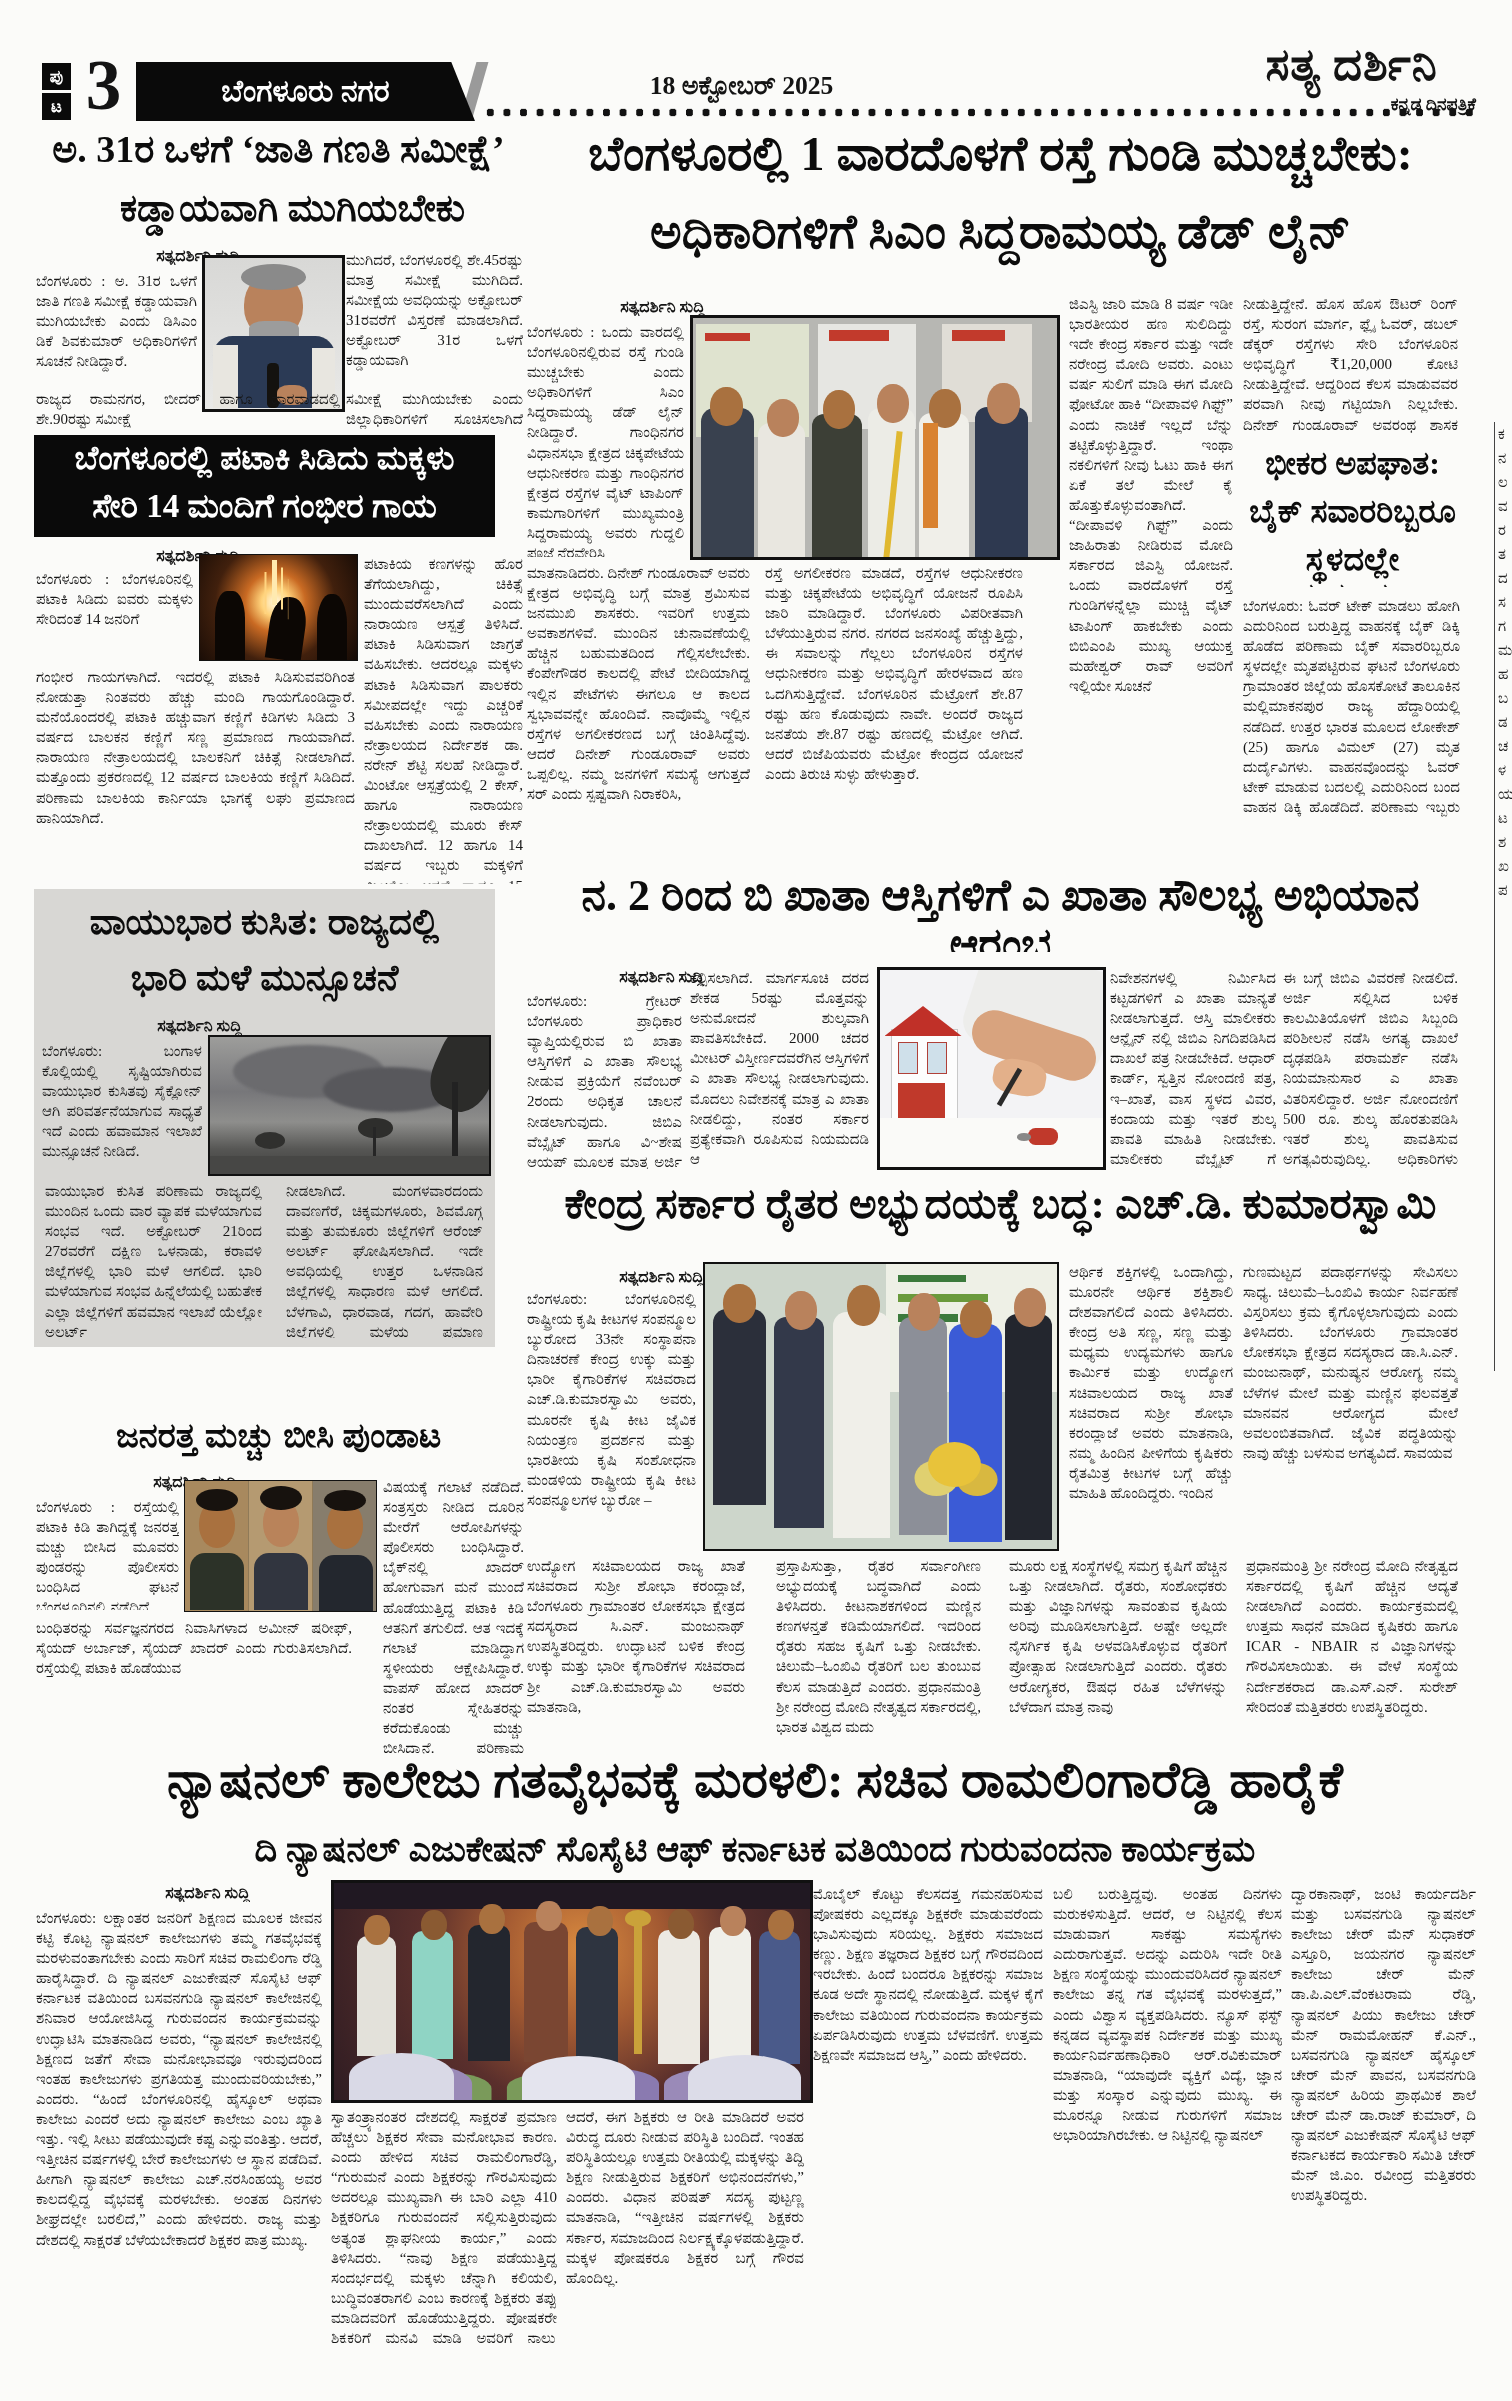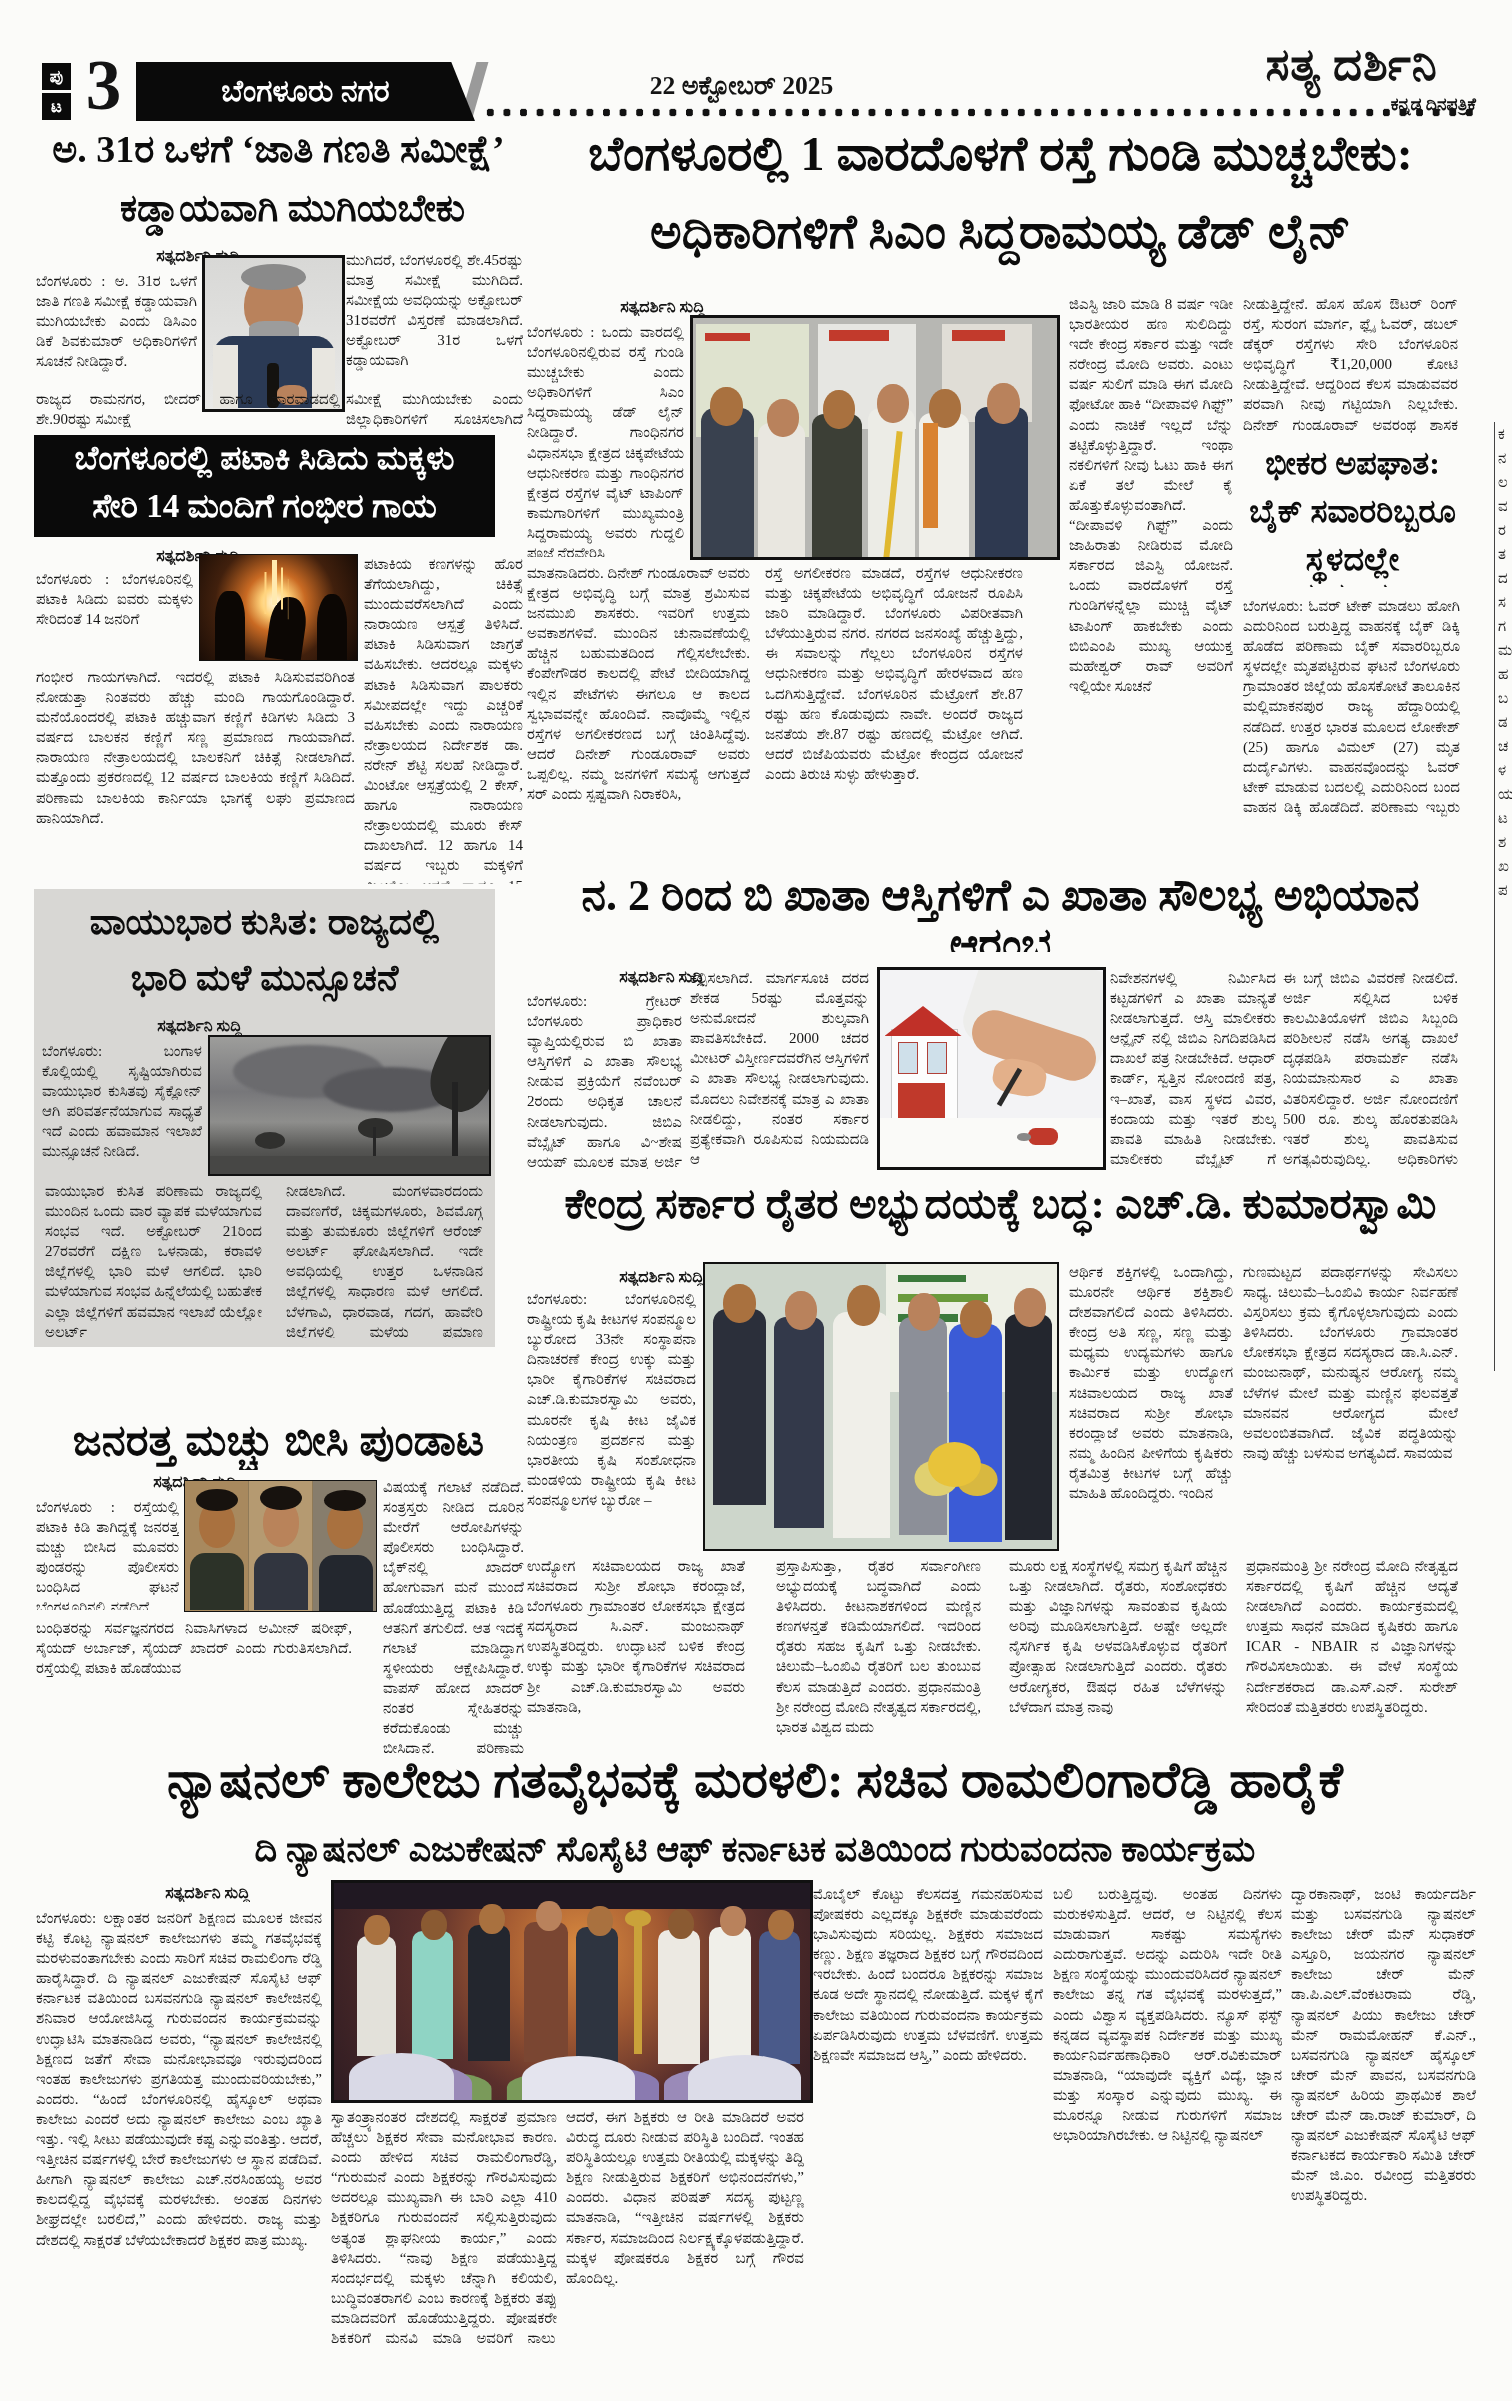--- a/index.html
+++ b/index.html
@@ -64,21 +64,21 @@
 
   <div class="abs banner-black" style="left:42px;top:63px;width:29px;height:27px;font-size:16.6px;font-weight:bold;text-align:center;line-height:27px;">ಪು</div>
   <div class="abs banner-black" style="left:42px;top:93px;width:29px;height:27px;font-size:16.6px;font-weight:bold;text-align:center;line-height:27px;">ಟ</div>
   <div class="abs" style="left:72px;top:48px;width:63px;height:75px;font-size:71px;font-weight:bold;text-align:center;line-height:75px;">3</div>
 
   <div class="abs" style="left:468px;top:62px;width:12px;height:59px;background:#9a9a9a;transform:skewX(-16deg);"></div>
   <div class="abs banner-black" style="left:136px;top:62px;width:339px;height:59px;clip-path:polygon(0 0,93% 0,100% 100%,0 100%);">
     <div style="width:100%;height:100%;display:flex;align-items:center;justify-content:center;font-size:30px;font-weight:bold;">ಬೆಂಗಳೂರು ನಗರ</div>
   </div>
 
-  <div class="abs" style="left:617px;top:71px;width:249px;height:35px;font-size:25.6px;font-weight:bold;text-align:center;">22 ಅಕ್ಟೋಬರ್ 2025</div>
+  <div class="abs" style="left:617px;top:71px;width:249px;height:35px;font-size:25.6px;font-weight:bold;text-align:center;">18 ಅಕ್ಟೋಬರ್ 2025</div>
 
   <div class="abs" style="left:1227px;top:39px;width:249px;height:59px;font-size:45px;font-weight:bold;text-align:center;letter-spacing:0.8px;">ಸತ್ಯ ದರ್ಶಿನಿ</div>
   <div class="abs" style="left:1227px;top:95px;width:249px;height:21px;font-size:17.3px;font-weight:bold;text-align:right;">ಕನ್ನಡ ದಿನಪತ್ರಿಕೆ</div>
 
   <div class="dotline" style="left:482px;top:107px;width:994px;"></div>
 
   <div class="headline" style="left:34px;top:128px;width:489px;height:57px;font-size:38px;">ಅ. 31ರ ಒಳಗೆ ‘ಜಾತಿ ಗಣತಿ ಸಮೀಕ್ಷೆ’</div>
   <div class="headline" style="left:48px;top:187px;width:489px;height:57px;font-size:38px;">ಕಡ್ಡಾಯವಾಗಿ ಮುಗಿಯಬೇಕು</div>
   <div class="byline" style="left:53px;top:247px;width:188px;">ಸತ್ಯದರ್ಶಿನಿ ಸುದ್ದಿ</div>
   <div class="col" style="left:36px;top:271px;width:161px;height:116px;">ಬೆಂಗಳೂರು : ಅ. 31ರ ಒಳಗೆ ಜಾತಿ ಗಣತಿ ಸಮೀಕ್ಷೆ ಕಡ್ಡಾಯವಾಗಿ ಮುಗಿಯಬೇಕು ಎಂದು ಡಿಸಿಎಂ ಡಿಕೆ ಶಿವಕುಮಾರ್ ಅಧಿಕಾರಿಗಳಿಗೆ ಸೂಚನೆ ನೀಡಿದ್ದಾರೆ.</div>
@@ -128,21 +128,21 @@
     <div class="sh" style="left:242px;top:45px;width:6px;height:83px;background:#222;"></div>
     <div class="sh" style="left:148px;top:81px;width:35px;height:19.6px;border-radius:50%;background:#2e2e2c;"></div>
     <div class="sh" style="left:163px;top:90px;width:3px;height:42px;background:#262626;"></div>
     <div class="sh" style="left:45px;top:95px;width:30px;height:16.6px;border-radius:50%;background:#30302e;"></div>
     <div class="sh" style="left:0;top:119px;width:279px;height:18px;background:#474745;"></div>
   </div>
 
   <div class="col" style="left:45px;top:1181px;width:217px;height:157px;">ವಾಯುಭಾರ ಕುಸಿತ ಪರಿಣಾಮ ರಾಜ್ಯದಲ್ಲಿ ಮುಂದಿನ ಒಂದು ವಾರ ವ್ಯಾಪಕ ಮಳೆಯಾಗುವ ಸಂಭವ ಇದೆ. ಅಕ್ಟೋಬರ್ 21ರಿಂದ 27ರವರೆಗೆ ದಕ್ಷಿಣ ಒಳನಾಡು, ಕರಾವಳಿ ಜಿಲ್ಲೆಗಳಲ್ಲಿ ಭಾರಿ ಮಳೆ ಆಗಲಿದೆ. ಭಾರಿ ಮಳೆಯಾಗುವ ಸಂಭವ ಹಿನ್ನೆಲೆಯಲ್ಲಿ ಬಹುತೇಕ ಎಲ್ಲಾ ಜಿಲ್ಲೆಗಳಿಗೆ ಹವಮಾನ ಇಲಾಖೆ ಯೆಲ್ಲೋ ಅಲರ್ಟ್</div>
   <div class="col" style="left:286px;top:1181px;width:197px;height:157px;">ನೀಡಲಾಗಿದೆ. ಮಂಗಳವಾರದಂದು ದಾವಣಗೆರೆ, ಚಿಕ್ಕಮಗಳೂರು, ಶಿವಮೊಗ್ಗ ಮತ್ತು ತುಮಕೂರು ಜಿಲ್ಲೆಗಳಿಗೆ ಆರೆಂಜ್ ಅಲರ್ಟ್ ಘೋಷಿಸಲಾಗಿದೆ. ಇದೇ ಅವಧಿಯಲ್ಲಿ ಉತ್ತರ ಒಳನಾಡಿನ ಜಿಲ್ಲೆಗಳಲ್ಲಿ ಸಾಧಾರಣ ಮಳೆ ಆಗಲಿದೆ. ಬೆಳಗಾವಿ, ಧಾರವಾಡ, ಗದಗ, ಹಾವೇರಿ ಜಿಲ್ಲೆಗಳಲ್ಲಿ ಮಳೆಯ ಪ್ರಮಾಣ ಹೆಚ್ಚಾಗಿರುತ್ತದೆ ಎಂದು ಹೇಳಲಾಗಿದೆ.</div>
 
-  <div class="headline" style="left:34px;top:1417px;width:489px;height:53px;font-size:43px;">ಜನರತ್ತ ಮಚ್ಚು ಬೀಸಿ ಪುಂಡಾಟ</div>
+  <div class="headline" style="left:34px;top:1417px;width:489px;height:53px;font-size:34px;">ಜನರತ್ತ ಮಚ್ಚು ಬೀಸಿ ಪುಂಡಾಟ</div>
   <div class="byline" style="left:50px;top:1473px;width:188px;">ಸತ್ಯದರ್ಶಿನಿ ಸುದ್ದಿ</div>
   <div class="col" style="left:36px;top:1497px;width:143px;height:113px;">ಬೆಂಗಳೂರು : ರಸ್ತೆಯಲ್ಲಿ ಪಟಾಕಿ ಕಿಡಿ ತಾಗಿದ್ದಕ್ಕೆ ಜನರತ್ತ ಮಚ್ಚು ಬೀಸಿದ ಮೂವರು ಪುಂಡರನ್ನು ಪೊಲೀಸರು ಬಂಧಿಸಿದ ಘಟನೆ ಬೆಂಗಳೂರಿನಲ್ಲಿ ನಡೆದಿದೆ.</div>
 
   <div class="photo" style="left:184px;top:1480px;width:191px;height:130px;border-width:1.5px;background:#8f7a58;">
     <div class="sh" style="left:0;top:0;width:63px;height:130px;background:#a8895e;"></div>
     <div class="sh" style="left:64px;top:0;width:63px;height:130px;background:#b59a71;"></div>
     <div class="sh" style="left:128px;top:0;width:63px;height:130px;background:#877d6c;"></div>
     <div class="sh" style="left:13.6px;top:19.6px;width:36px;height:47px;border-radius:48%;background:#a9713f;"></div>
     <div class="sh" style="left:10.5px;top:7.5px;width:42px;height:22.6px;border-radius:50%;background:#17120e;"></div>
     <div class="sh" style="left:4.5px;top:72px;width:54px;height:57px;border-radius:15px 15px 0 0;background:#2c3228;"></div>

